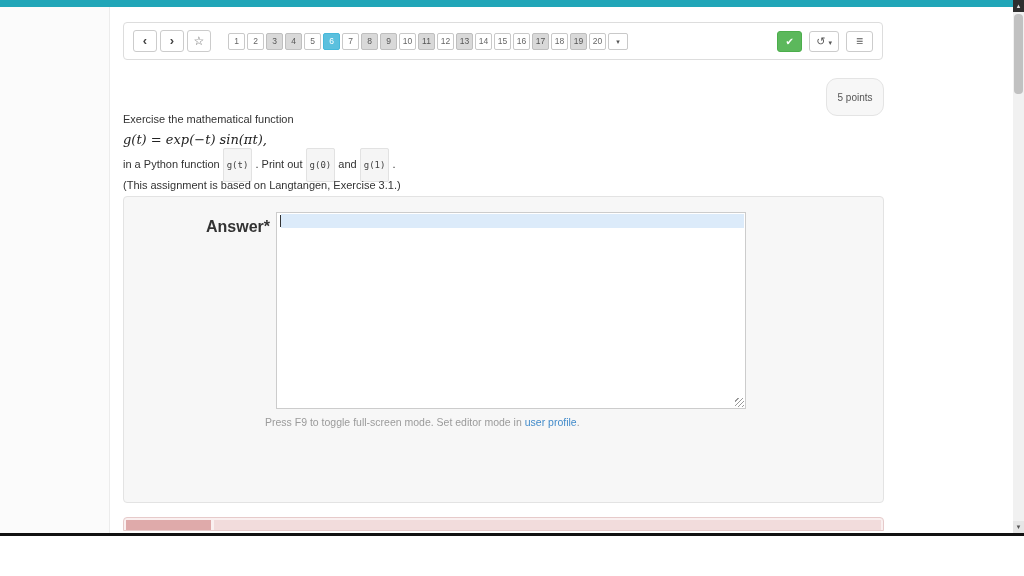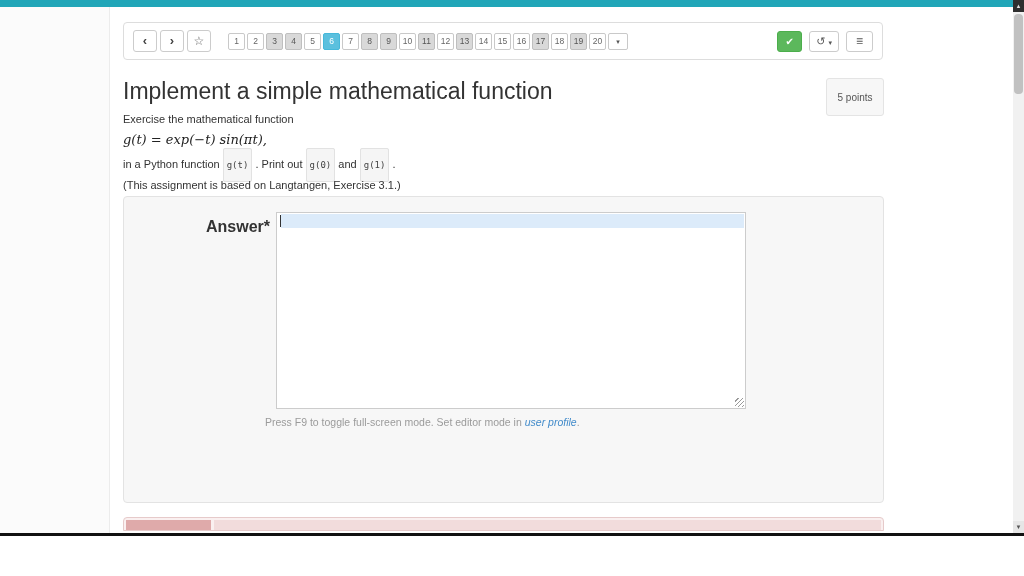--- a/index.html
+++ b/index.html
@@ -23,36 +23,36 @@
   .pg.active { background:#5bc0de; border-color:#46b8da; color:#fff; }
   .pg.caret-btn { min-width:20px; color:#555; font-size:7px; }
   .tb-right { display:flex; align-items:center; gap:7px; }
   .btn-success { width:25px; height:21px; background:#5cb85c; border:1px solid #4cae4c; border-radius:3px; color:#fff; font-size:10px; line-height:19px; }
   .btn-undo { height:21px; background:#fff; border:1px solid #ccc; border-radius:3px; color:#555; font-size:11px; padding:0 6px; line-height:19px; }
   .btn-undo .caret { font-size:7px; margin-left:3px; }
   .btn-menu { width:27px; height:21px; background:#fff; border:1px solid #ccc; border-radius:3px; color:#555; font-size:12px; line-height:19px; }
 
   
   .title { position:absolute; left:13px; top:71px; font-size:23px; font-weight:400; color:#333; }
-  .points { position:absolute; left:716px; top:71px; width:58px; height:38px; background:#f7f7f7; border:1px solid #e4e4e4; border-radius:3px; font-size:10px; color:#555; display:flex; align-items:center; justify-content:center; }
+  .points { position:absolute; left:716px; top:71px; width:58px; height:38px; background:#f7f7f7; border:1px solid #e4e4e4; border-radius:11px; font-size:10px; color:#555; display:flex; align-items:center; justify-content:center; }
   .intro { position:absolute; left:13px; top:106px; font-size:11px; color:#333; }
   .formula { position:absolute; left:13px; top:125px; width:760px; text-align:left; font-family:"DejaVu Serif", serif; font-style:italic; font-size:13px; color:#222; }
   .line2 { position:absolute; left:13px; top:151px; font-size:11px; color:#333; }
   code.inline { font-family:"DejaVu Sans Mono", monospace; font-size:9px; background:#f5f5f5; border:1px solid #e2e2e2; border-radius:2px; padding:11px 3px; color:#444; }
   .note { position:absolute; left:13px; top:172px; font-size:11px; color:#333; }
 
   
   .answer-panel { position:absolute; left:13px; top:189px; width:761px; height:307px; background:#f7f7f7; border:1px solid #e3e3e3; border-radius:4px; }
   .answer-label { position:absolute; left:82px; top:21px; font-size:16px; font-weight:bold; color:#333; }
   .editor { position:absolute; left:152px; top:15px; width:470px; height:197px; background:#fff; border:1px solid #ccc; }
   .active-line { position:absolute; left:4px; top:1px; right:1px; height:14px; background:#dcebfa; }
   .cursor { position:absolute; left:3px; top:2px; width:1px; height:12px; background:#333; }
   .resize-handle { position:absolute; right:1px; bottom:1px; width:9px; height:9px; background:repeating-linear-gradient(135deg, transparent 0 2px, #9a9a9a 2px 3px); }
   .hint { position:absolute; left:141px; top:219px; font-size:10.5px; color:#9b9b9b; }
-  .hint a { color:#428bca; text-decoration:none;font-style:italic; }
+  .hint a { color:#428bca; text-decoration:none; }
   .btn-row { position:absolute; left:141px; top:246px; display:flex; gap:6px; }
   .btn-primary { background:#428bca; border:1px solid #357ebd; border-radius:3px; color:#fff; font-size:11px; padding:5px 11px; }
   .footnote { position:absolute; left:138px; top:281px; font-size:10.5px; color:#777; }
 
   
   .next-panel { position:absolute; left:13px; top:510px; width:761px; height:14px; background:#faf0f0; border:1px solid #e6caca; border-radius:4px 4px 0 0; overflow:hidden; }
   .next-tab { position:absolute; left:2px; top:2px; width:85px; height:12px; background:#dfaaaa; }
   .next-head { position:absolute; left:90px; top:2px; right:2px; height:12px; background:#f2dcdc; }
 
   
@@ -101,21 +101,20 @@
             <button class="pg caret-btn">▾</button>
           </div>
       </div>
       <div class="tb-right">
         <button class="btn-success">✔</button>
         <button class="btn-undo"><span>↺</span><span class="caret">▾</span></button>
         <button class="btn-menu">≡</button>
       </div>
     </div>
 
-    <h1 class="title">Implement a simple mathematical function</h1>
     <div class="points">5 points</div>
 
     <div class="intro">Exercise the mathematical function</div>
     <div class="formula">g(t) = exp(−t) sin(πt),</div>
 
     <div class="line2">
       <span>in a Python function</span>
       <code class="inline">g(t)</code>
       <span>. Print out</span>
       <code class="inline">g(0)</code>

